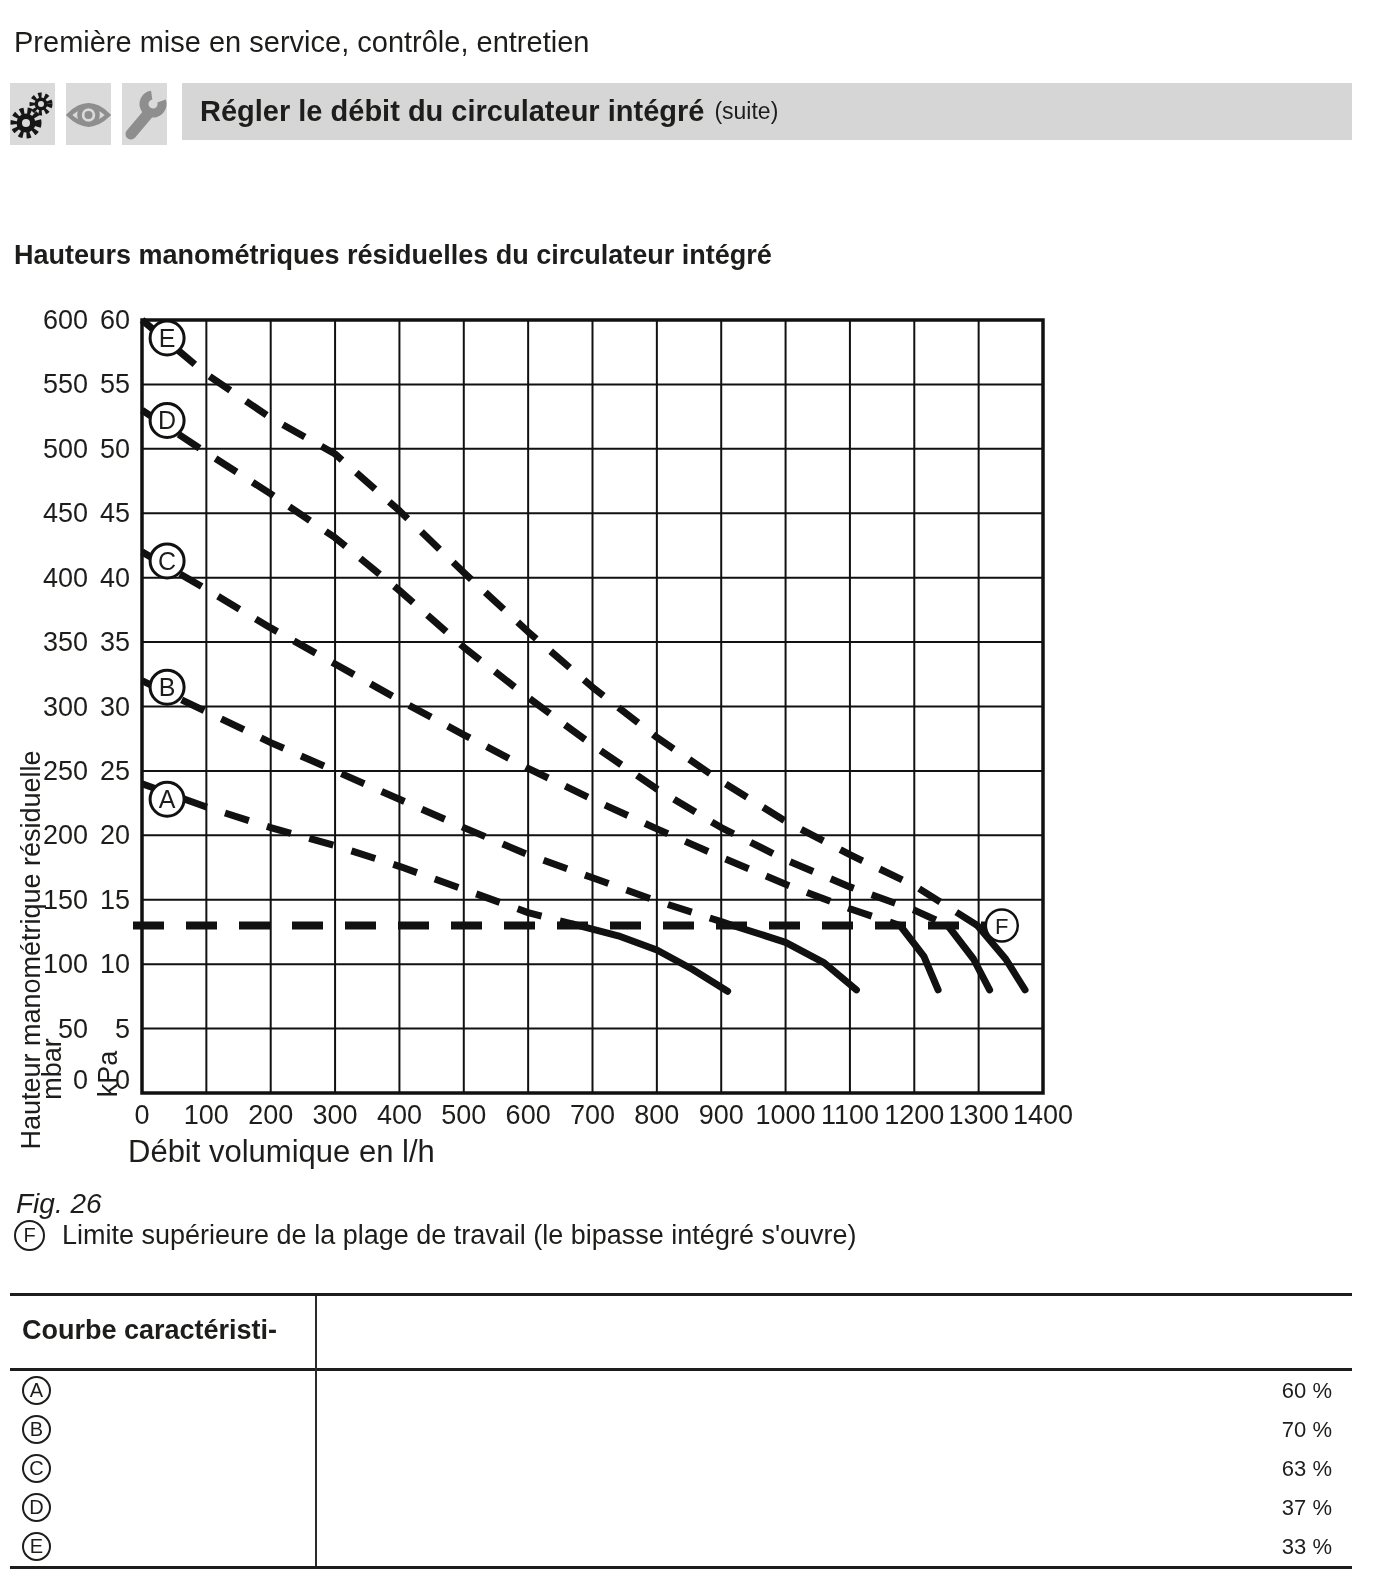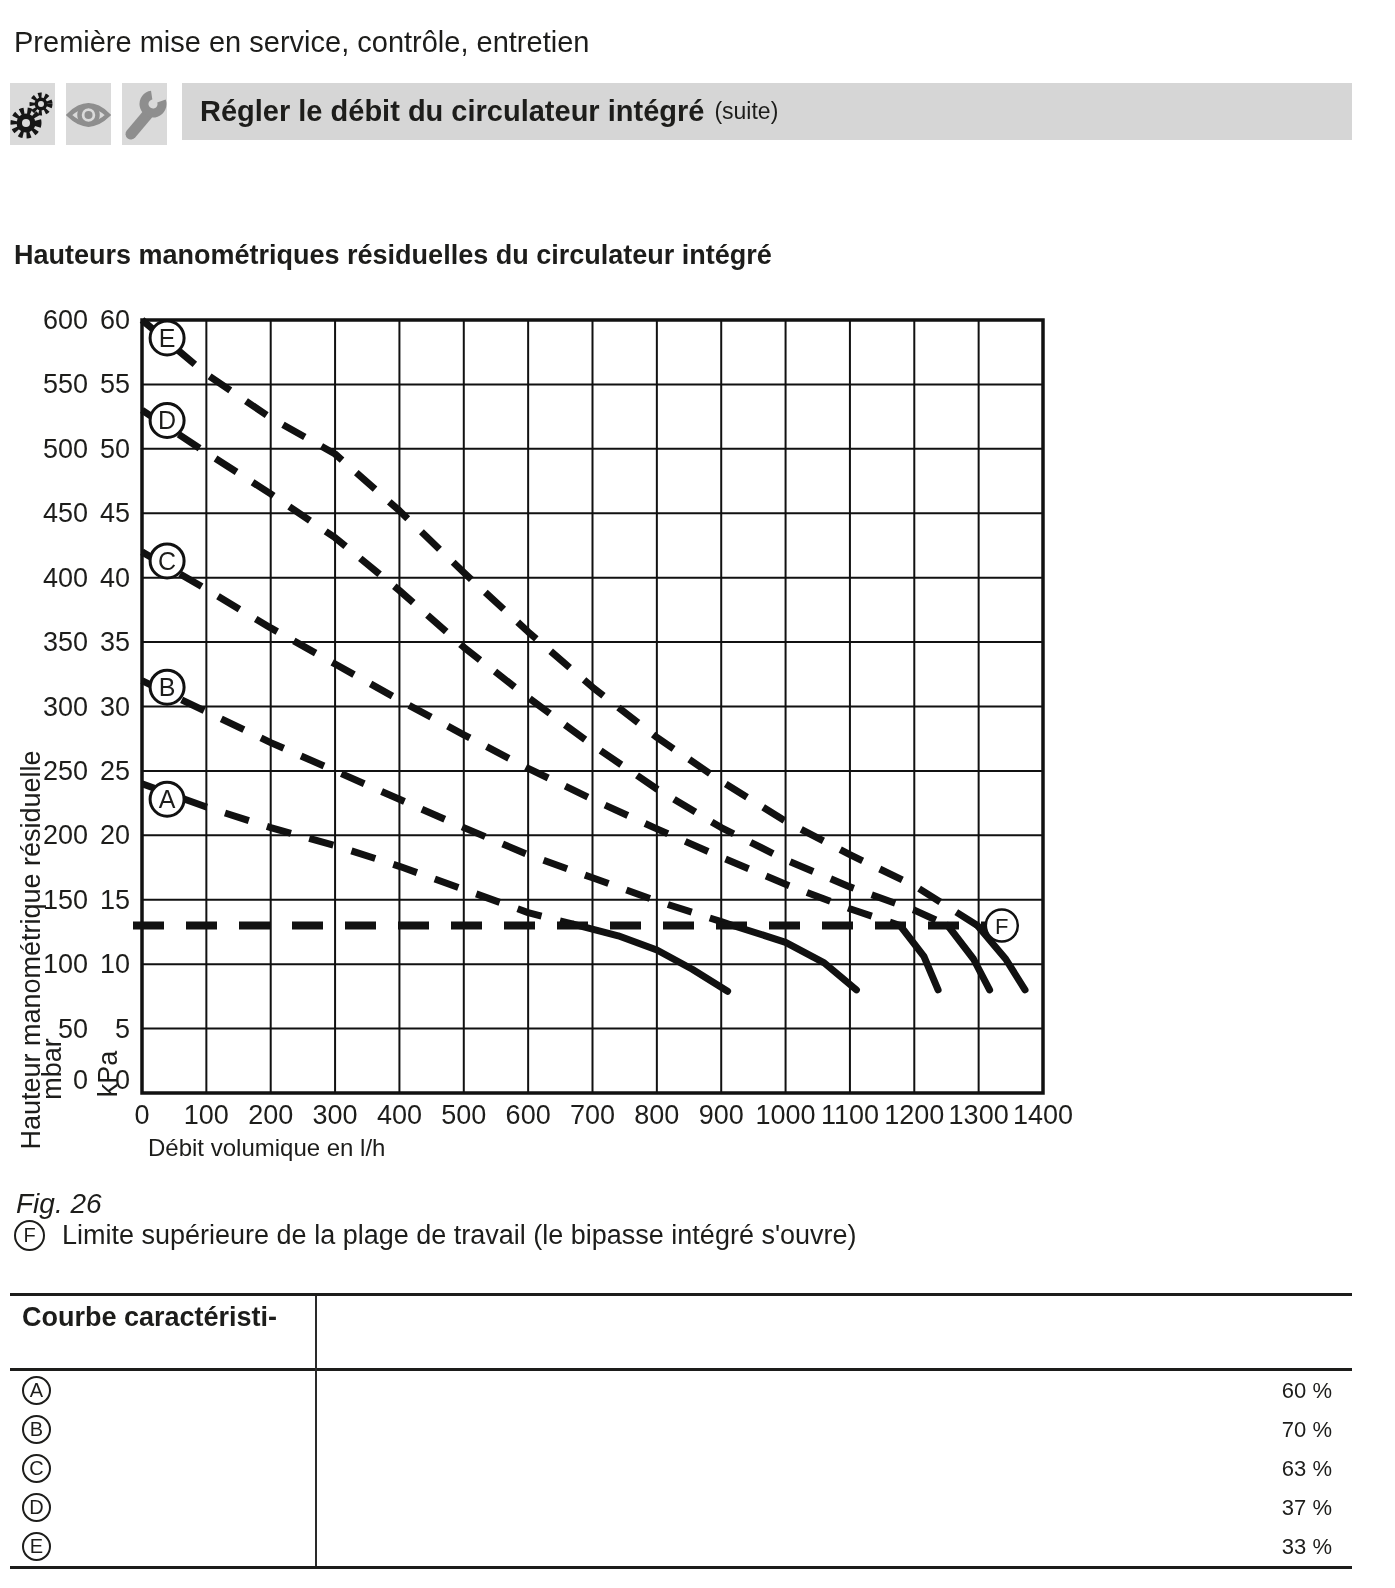--- a/index.html
+++ b/index.html
@@ -9,30 +9,30 @@
   .page-title{left:14px;top:26px;font-size:29px;font-weight:400;}
   .icon-row{left:10px;top:83px;display:flex;gap:11px;}
   .icon-tile{width:45px;height:62px;background:#dadada;display:flex;align-items:center;justify-content:center;}
   .banner-bar{left:182px;top:83px;width:1170px;height:57px;background:#d6d6d6;display:flex;align-items:center;}
   .banner-title{font-size:29px;font-weight:700;margin-left:18px;}
   .banner-suffix{font-size:23px;font-weight:400;margin-left:10px;}
   .section-heading{left:14px;top:240px;font-size:27px;font-weight:700;}
   svg.chart{position:absolute;left:0;top:280px;}
   svg text{font-family:"Liberation Sans",sans-serif;fill:#1d1d1b;}
   .vlabel{position:absolute;white-space:nowrap;font-size:27px;transform:translate(-50%,-50%) rotate(-90deg);}
-  .xaxis-title{left:148px;top:1134px;font-size:24px;}
+  .xaxis-title{left:128px;top:1134px;font-size:31px;}
   .fig-caption{left:16px;top:1188px;font-size:28px;font-style:italic;}
   .legend-line{left:14px;top:1220px;display:flex;align-items:center;gap:17px;font-size:27px;}
   .circ{display:inline-flex;align-items:center;justify-content:center;border:2px solid #1d1d1b;
         border-radius:50%;box-sizing:border-box;background:#fff;}
   .circ.f-sym{width:31px;height:31px;font-size:20px;}
   .ctable{left:10px;top:1293px;width:1342px;border-top:3px solid #1d1d1b;border-bottom:3px solid #1d1d1b;}
   .ctable .vdiv{position:absolute;left:305px;top:0;height:100%;width:2px;background:#2a2a2a;}
   .thead{display:grid;grid-template-columns:305px 1fr;min-height:72px;border-bottom:3px solid #1d1d1b;}
-  .thead .hc{font-size:27px;font-weight:700;line-height:33px;padding-top:5px;}
+  .thead .hc{font-size:27px;font-weight:700;line-height:33px;padding-top:18px;}
   .thead .hc1{padding-left:12px;}
   .thead .hc2{padding-left:15px;}
   .trow{display:grid;grid-template-columns:305px 1fr;height:39px;align-items:center;}
   .trow .letter{margin-left:12px;width:29px;height:29px;font-size:20px;}
   .trow .val{justify-self:end;padding-right:20px;font-size:22px;}
 </style>
 </head>
 <body>
 
 <div id="page">

